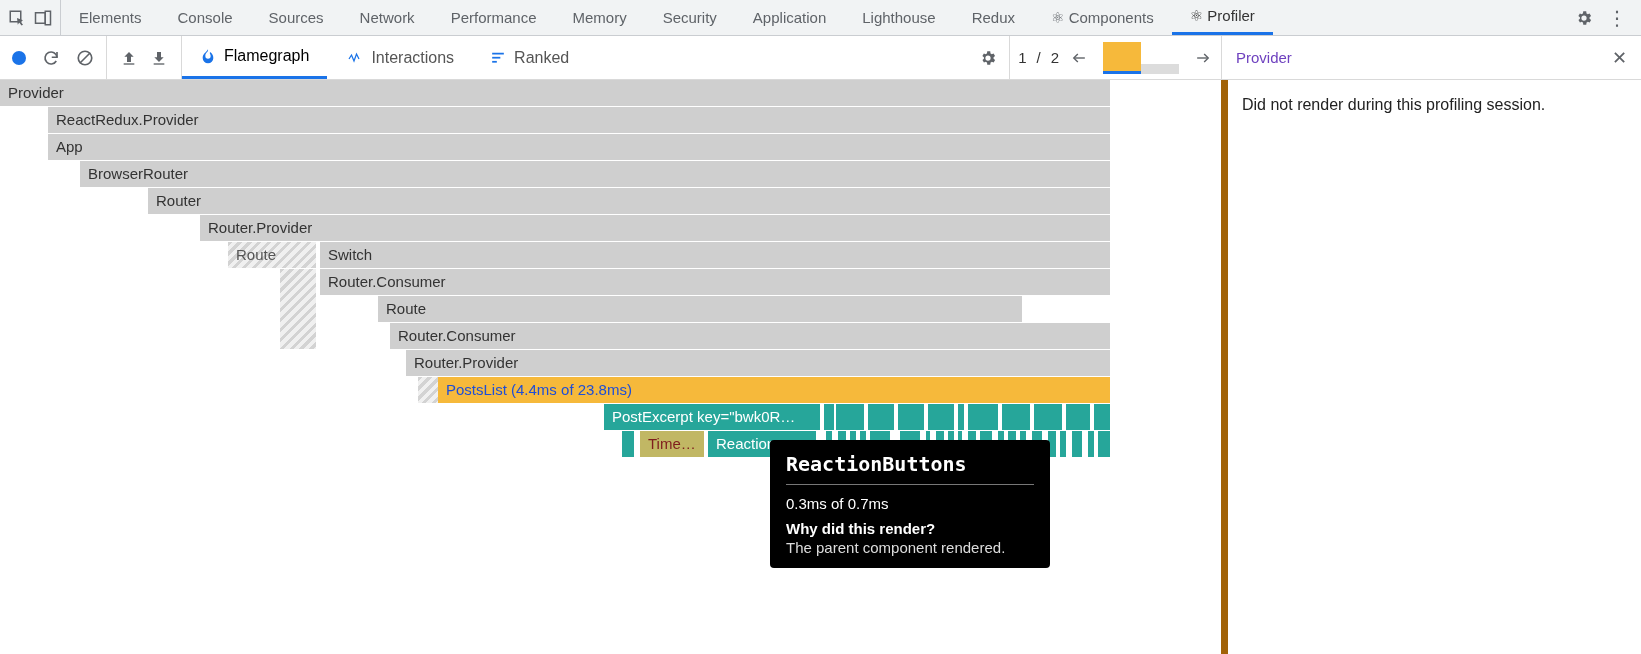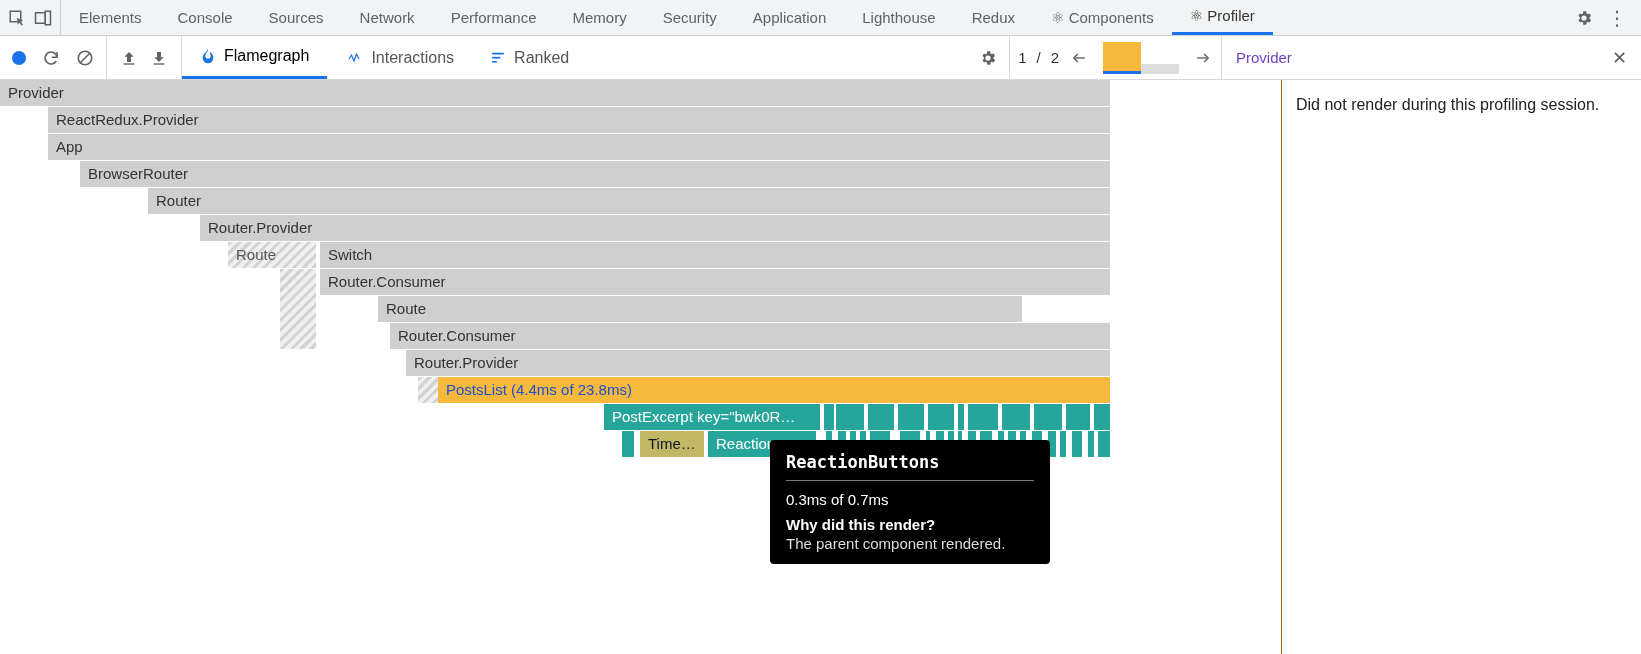--- a/index.html
+++ b/index.html
@@ -140,22 +140,22 @@
     display:flex;
     height:calc(654px - 36px - 44px);
   }
   .flame-panel {
     flex:1;
     position:relative;
     padding:8px 8px;
     overflow:hidden;
   }
   .side-panel {
-    width:360px;
-    border-left:1px solid #a16207;
+    width:420px;
+    border-left:7px solid #a16207;
     padding:16px 14px;
     font-size:16px;
     color:#222;
   }
 
   
   .frow {
     position:absolute;
     height:26px;
     line-height:26px;
@@ -165,36 +165,36 @@
     white-space:nowrap;
     text-overflow:ellipsis;
   }
   .gray { background:#cfcfcf; color:#333; }
   .hatch {
     background: repeating-linear-gradient(135deg,#d3d3d3 0,#d3d3d3 3px,#f0f0f0 3px,#f0f0f0 7px);
     color:#555;
   }
   .orange { background:#f6b93b; color:#1d4ed8; }
   .teal { background:#26a69a; color:#fff; }
-  .olive { background:#c1b764; color:#0f172a; }
+  .olive { background:#c1b764; color:#7f1d1d; }
 
   
   .blk { position:absolute; height:26px; background:#26a69a; }
 
   
   .tooltip {
     position:absolute;
     background:#000;
     color:#fff;
     border-radius:4px;
     padding:12px 16px;
     font-size:15px;
     width:280px;
   }
-  .tooltip .ttitle { font-family:Consolas,monospace; font-size:17px; font-weight:600; padding-bottom:8px; border-bottom:1px solid #777; margin-bottom:10px;}
+  .tooltip .ttitle { font-family:Consolas,monospace; font-size:20px; font-weight:600; padding-bottom:8px; border-bottom:1px solid #777; margin-bottom:10px;}
   .tooltip .ttiming { margin-bottom:8px;}
   .tooltip .twhy { font-weight:700; margin-bottom:2px;}
   .tooltip .treason { color:#ddd; }
 
   .record-dot { width:14px; height:14px; border-radius:50%; background:#1a73e8; display:inline-block;}
   svg { display:block; }
 </style>
 </head>
 <body>
 

